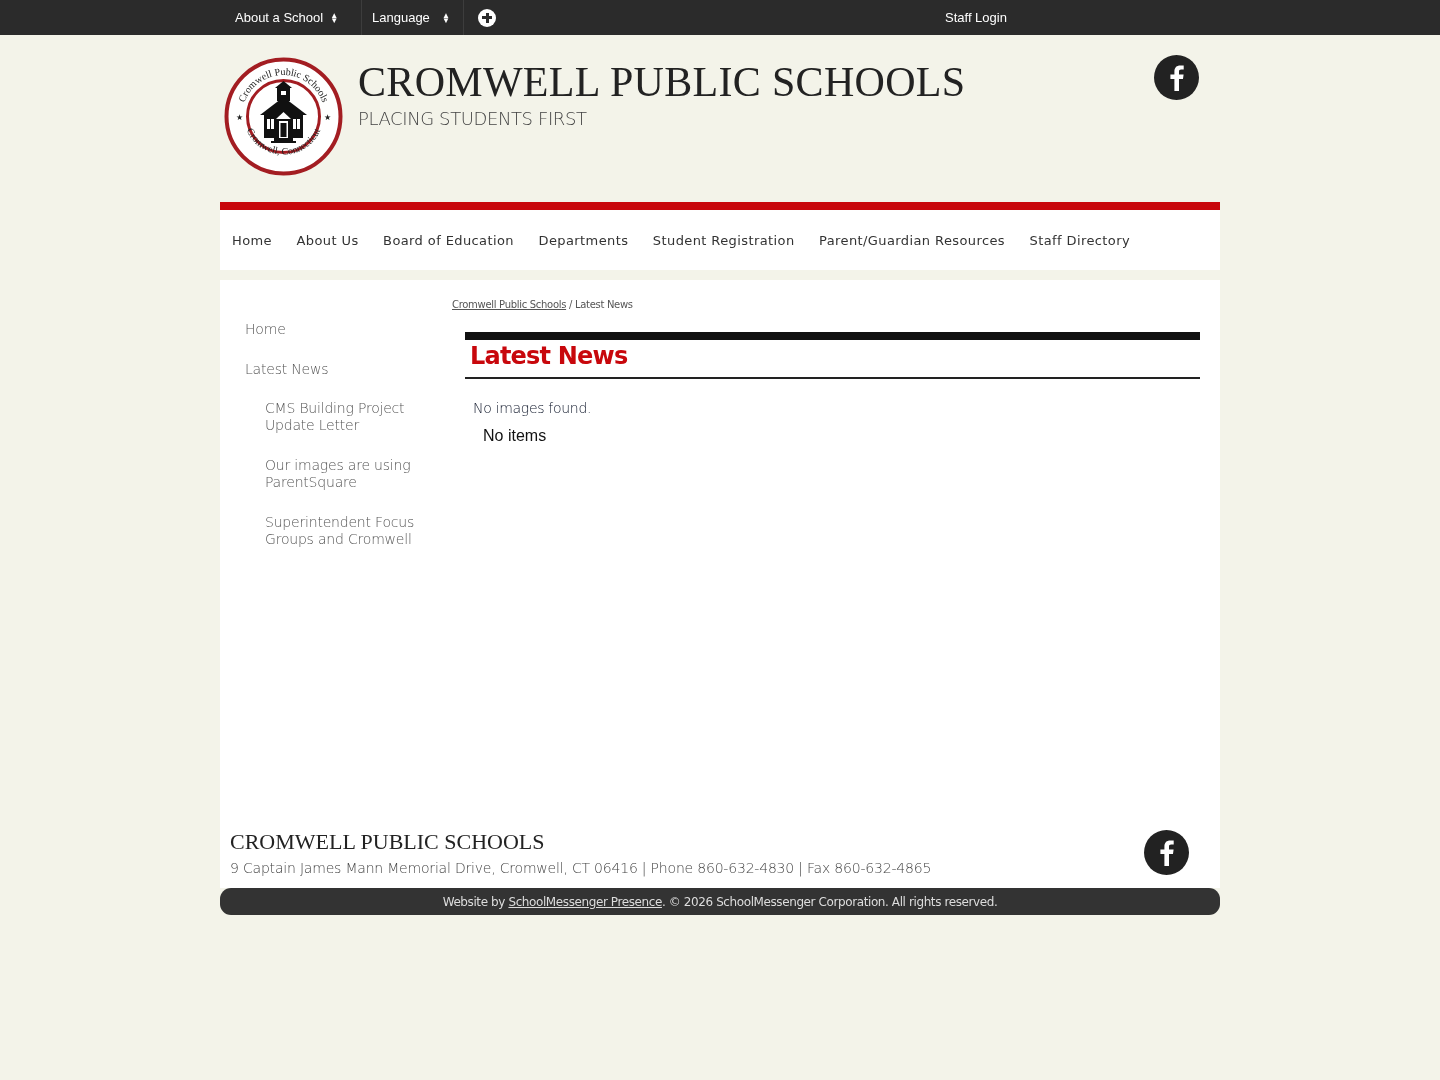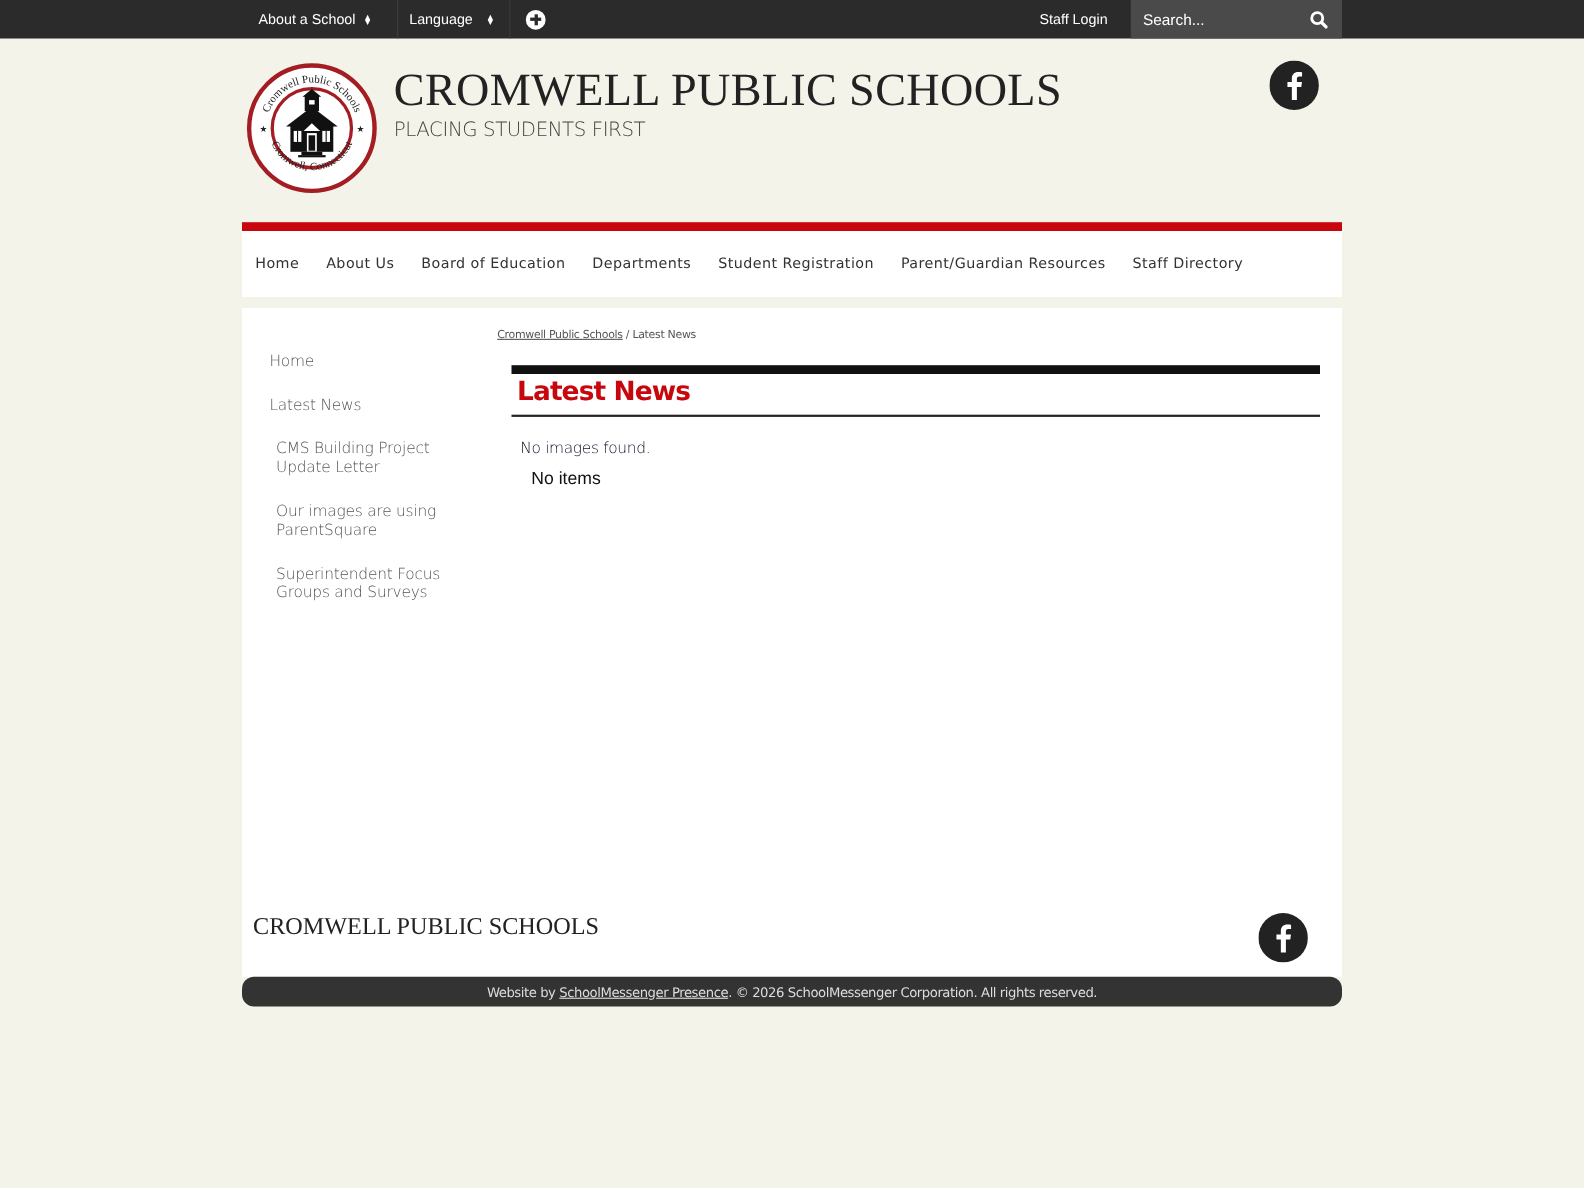--- a/index.html
+++ b/index.html
@@ -29,21 +29,21 @@
     
     .redbar { position: absolute; left: 220px; top: 202px; width: 1000px; height: 8px; background: #c8070c; }
     .nav { position: absolute; left: 220px; top: 210px; width: 1000px; height: 60px; background: #fff; display: flex; align-items: center; padding-left: 12px; }
     .nav a { font-family: "DejaVu Sans", sans-serif; font-size: 13px; color: #333; text-decoration: none; margin-right: 24.5px; letter-spacing: 0.4px; white-space: nowrap; }
 
     
     .main { position: absolute; left: 220px; top: 280px; width: 1000px; height: 608px; background: #fff; }
     .sidenav { position: absolute; left: 25px; top: 40px; width: 200px; }
     .side-link { display: block; font-family: "DejaVu Sans", sans-serif; font-size: 14px; color: #555; font-weight: 300; text-decoration: none; letter-spacing: -0.2px; }
     .side-top { margin-bottom: 22px; line-height: 18px; }
-    .side-sub { margin-left: 6px; line-height: 17px; margin-bottom: 23px; width: 180px; }
+    .side-sub { margin-left: 20px; line-height: 17px; margin-bottom: 23px; width: 180px; }
 
     .breadcrumb { position: absolute; left: 232px; top: 19px; font-family: "DejaVu Sans", sans-serif; font-size: 10px; color: #555; letter-spacing: -0.3px; white-space: nowrap; }
     .breadcrumb a { color: #555; text-decoration: underline; }
     .thickbar { position: absolute; left: 245px; top: 52px; width: 735px; height: 8px; background: #111; }
     .page-title { position: absolute; left: 250px; top: 62px; font-family: "DejaVu Sans", sans-serif; font-size: 24px; color: #c8070c; letter-spacing: -0.8px; white-space: nowrap; }
     .thinline { position: absolute; left: 245px; top: 97px; width: 735px; height: 2px; background: #222; }
     .no-images { position: absolute; left: 253px; top: 120px; font-family: "DejaVu Sans", sans-serif; font-size: 14px; color: #0f172a; font-weight: 300; letter-spacing: -0.3px; }
     .no-items { position: absolute; left: 263px; top: 147px; font-family: "Liberation Sans", sans-serif; font-size: 16px; color: #111; }
 
     .footer-title { position: absolute; left: 10px; top: 549px; font-family: "Liberation Serif", "DejaVu Serif", serif; font-size: 22px; color: #222; white-space: nowrap; }
@@ -66,29 +66,20 @@
     <div class="tb-item" style="left:152px;">
       <span>Language</span>
       <span class="updown" style="margin-left:12px;">▲<br>▼</span>
     </div>
     <div class="tb-sep" style="left:243px;"></div>
     <div class="tb-item" style="left:258px;">
       <span class="plus-circle"></span>
     </div>
     <div class="tb-item" style="left:725px;">
       <span>Staff Login</span>
-    </div>
-    <div class="search-box">
-      <input type="text" placeholder="Search..." style="">
-      <span class="search-btn">
-        <svg width="18" height="18" viewBox="0 0 18 18">
-          <circle cx="7.5" cy="7.5" r="5" fill="none" stroke="#fff" stroke-width="2.6"></circle>
-          <line x1="11.2" y1="11.2" x2="15.5" y2="15.5" stroke="#fff" stroke-width="3" stroke-linecap="round"></line>
-        </svg>
-      </span>
     </div>
   </div>
 </div>
 
 <div class="logo">
   <svg width="119" height="119" viewBox="0 0 119 119">
     <defs>
       <path id="arcTop" d="M 18 59.5 A 41.5 41.5 0 0 1 101 59.5"></path>
       <path id="arcBot" d="M 20 64 A 40 40 0 0 0 99 64"></path>
     </defs>
@@ -134,33 +125,34 @@
   <a href="#">Parent/Guardian Resources</a>
   <a href="#">Staff Directory</a>
 </nav>
 
 <div class="main">
   <div class="sidenav">
     <a href="#" class="side-link side-top">Home</a>
     <a href="#" class="side-link side-top">Latest News</a>
     <a href="#" class="side-link side-sub">CMS Building Project Update Letter</a>
     <a href="#" class="side-link side-sub">Our images are using ParentSquare</a>
-    <a href="#" class="side-link side-sub">Superintendent Focus Groups and Surveys</a>
+    <a href="#" class="side-link side-sub">Superintendent Focus Groups and Cromwell</a>
   </div>
 
   <div class="breadcrumb">
     <a href="#">Cromwell Public Schools</a><span> / </span><span>Latest News</span>
   </div>
   <div class="thickbar"></div>
   <h1 class="page-title">Latest News</h1>
   <div class="thinline"></div>
   <div class="no-images">No images found.</div>
   <div class="no-items">No items</div>
 
   <div class="footer-title">CROMWELL PUBLIC SCHOOLS</div>
+  <div class="footer-addr">9 Captain James Mann Memorial Drive, Cromwell, CT 06416 | Phone 860-632-4830 | Fax 860-632-4865</div>
   <div class="fb-foot">
     <svg width="45" height="45" viewBox="0 0 45 45">
       <circle cx="22.5" cy="22.5" r="22.5" fill="#222"></circle>
       <path d="M25 36 V24 H29 L29.6 19.5 H25 V16.8 C25 15.5 25.4 14.6 27.2 14.6 H29.7 V10.6 C29.3 10.5 27.8 10.4 26.2 10.4 C22.7 10.4 20.4 12.5 20.4 16.4 V19.5 H16.4 V24 H20.4 V36 Z" fill="#fff"></path>
     </svg>
   </div>
 </div>
 
 <div class="copyright">
   <span>Website by </span>&nbsp;<a href="#">SchoolMessenger Presence</a><span>. © 2026 SchoolMessenger Corporation. All rights reserved.</span>

